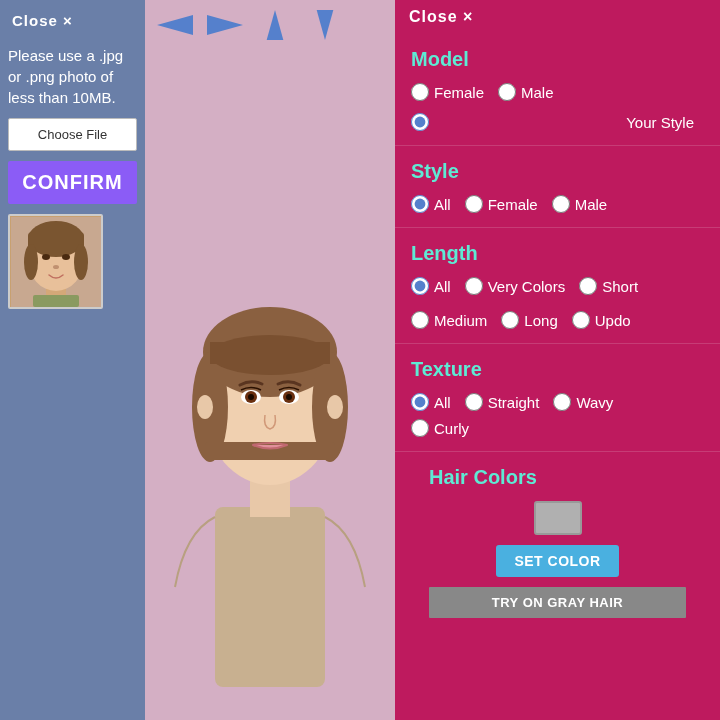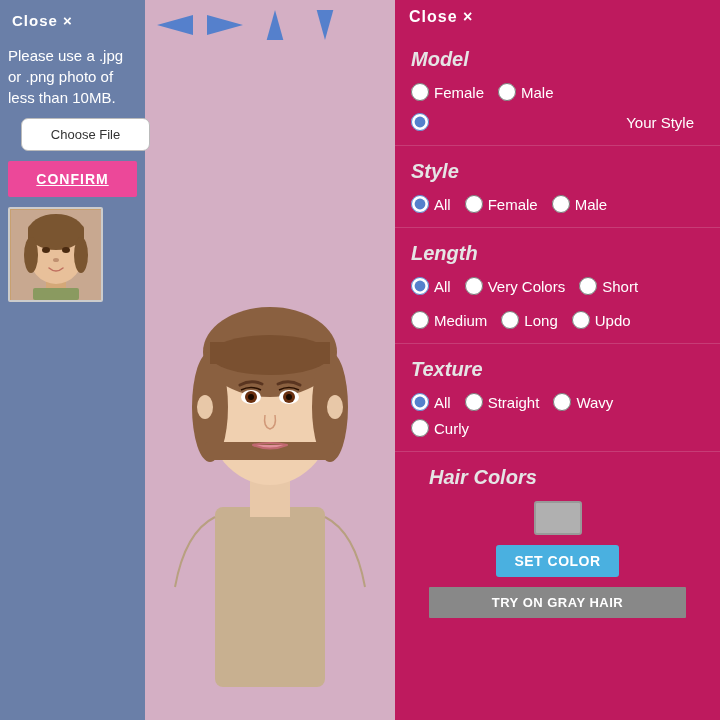--- a/index.html
+++ b/index.html
@@ -43,35 +43,33 @@
     }
     .choose-file-btn {
       background: #fff;
       border: 1px solid #bbb;
       color: #333;
       font-size: 13px;
       padding: 8px 10px;
       cursor: pointer;
       width: 100%;
       text-align: center;
-      border-radius: 7px;
-      margin-left: 13px;
+      border-radius: 2px;
     }
     .confirm-btn {
-      background: #ec4899;
-      border: none;
-      color: #fff;
-      font-size: 14px;
+      background: #8b5cf6;
+      border: none;
+      color: #fff;
+      font-size: 20px;
       font-weight: bold;
       padding: 10px 0;
       cursor: pointer;
       width: 100%;
       border-radius: 2px;
       letter-spacing: 1px;
-      text-decoration: underline;
     }
     .thumbnail {
       width: 95px;
       height: 95px;
       background: #c8a070;
       border: 2px solid #ccc;
       border-radius: 2px;
       overflow: hidden;
       display: flex;
       align-items: center;
@@ -137,25 +135,24 @@
       cursor: pointer;
       font-weight: bold;
       letter-spacing: 1px;
     }
 
     .section {
       border-bottom: 1px solid rgba(255,255,255,0.15);
       padding: 14px 16px;
     }
     .section-title {
-      color: #e5e5e5;
+      color: #5eead4;
       font-size: 20px;
       font-weight: bold;
       margin-bottom: 12px;
-      font-style: italic;
     }
 
     .radio-group {
       display: flex;
       flex-wrap: wrap;
       gap: 8px 4px;
       align-items: center;
     }
     .radio-row {
       display: flex;

